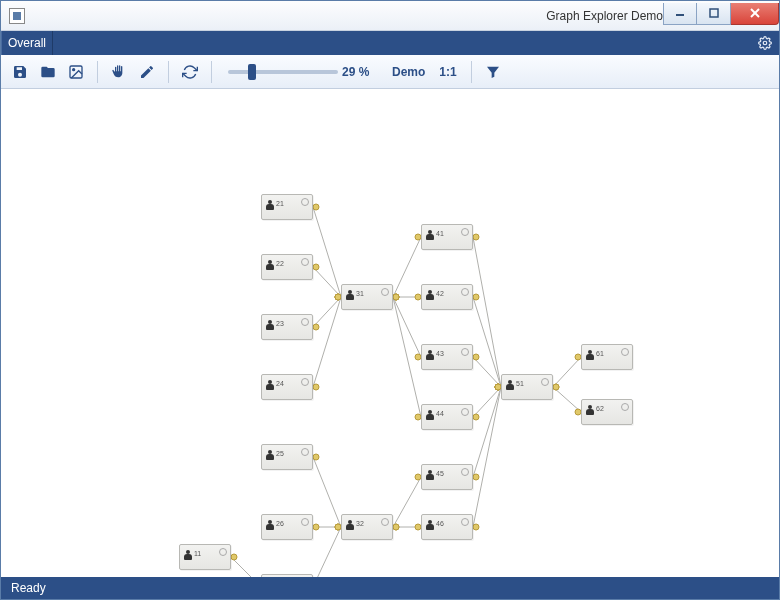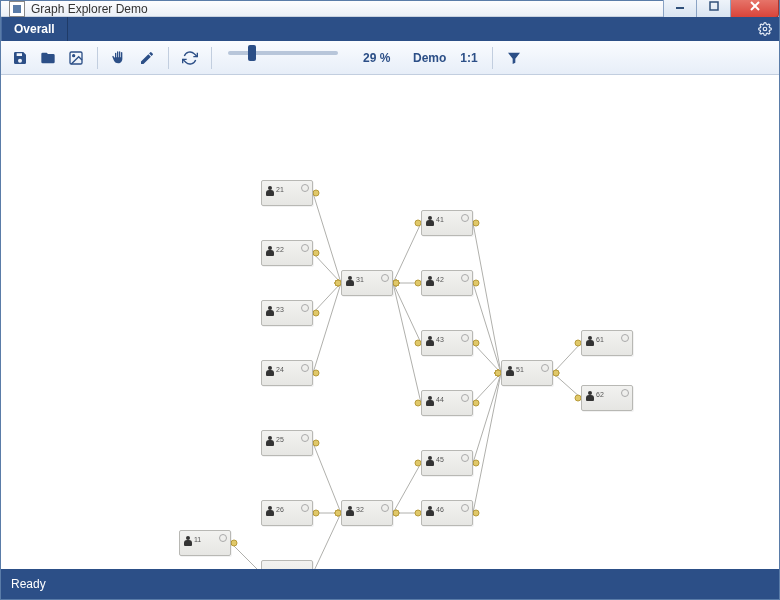--- a/index.html
+++ b/index.html
@@ -1,52 +1,52 @@
 <!DOCTYPE html>
 <html><head>
 <meta charset="utf-8">
 <style>
   * { box-sizing: border-box; margin: 0; padding: 0; }
   html, body { width: 780px; height: 600px; font-family: "Segoe UI", Tahoma, sans-serif; font-size: 12px; background: #d9e4f1; overflow: hidden; }
   .window { width: 780px; height: 600px; border: 1px solid #5a7ca8; background: #fff; display: flex; flex-direction: column; }
   
-  .titlebar { height: 16px; background: linear-gradient(#fdfdfe,#ebf0f7); border-bottom: 1px solid #c8d2e0; display: flex; align-items: center; padding: 0 0 0 8px; }
+  .titlebar { height: 30px; background: linear-gradient(#fdfdfe,#ebf0f7); border-bottom: 1px solid #c8d2e0; display: flex; align-items: center; padding: 0 0 0 8px; text-align: right; }
   .titlebar .app-icon { width: 16px; height: 16px; border: 1px solid #888; background: #fff; margin-right: 6px; position: relative; }
   .titlebar .app-icon::after { content:""; position:absolute; left:3px; top:3px; width:8px; height:8px; background:#5a7ca8; }
   .titlebar .title { color:#333; flex:1; }
   .winbtns { display:flex; height:22px; margin-top:-4px; }
   .winbtn { width:34px; height:22px; border:1px solid #8aa3c4; border-top:none; background:linear-gradient(#f3f7fc,#d9e4f1); display:flex; align-items:center; justify-content:center; color:#30507a; }
   .winbtn + .winbtn { border-left:none; }
   .winbtn.close { width:48px; background:linear-gradient(#e97f74,#d9443a); border-color:#a8362f; color:#fff; border-bottom-right-radius:4px; }
   .winbtn svg { display:block; }
   
   .tabstrip { height:24px; background:#2c4f87; display:flex; align-items:stretch; }
-  .tab { background:#2c4f87; color:#fff; font-weight:bold; padding:0 12px; display:flex; align-items:center; border-right:1px solid #1f3b68; border-left:1px solid #4a6ca0; }
+  .tab { background:#2c4f87; color:#fff; font-weight:normal; padding:0 6px; display:flex; align-items:center; border-right:1px solid #1f3b68; border-left:1px solid #4a6ca0; }
   .tabstrip .spacer { flex:1; }
   .gear { width:28px; display:flex; align-items:center; justify-content:center; color:#e8eef8; }
   
   .toolbar { height:34px; background:linear-gradient(#fafcff,#e7eef8); border-bottom:1px solid #c2cedf; display:flex; align-items:center; padding:0 6px; gap:2px; }
   .tbtn { width:26px; height:26px; display:flex; align-items:center; justify-content:center; color:#2c4f87; border-radius:2px; }
   .tsep { width:1px; height:22px; background:#c2cedf; margin:0 6px; }
-  .slider-wrap { display:flex; gap:25px; margin:16px 8px; }
+  .slider-wrap { display:flex; align-items:center; gap:4px; margin:16px 8px; }
   .slider { width:110px; height:4px; background:#b8c6da; position:relative; border-radius:2px; }
   .slider .thumb { position:absolute; top:-6px; width:8px; height:16px; background:#2c4f87; border-radius:2px; }
   .zoom-label { color:#2c4f87; font-weight:bold; width:34px; }
   .textbtn { color:#2c4f87; font-weight:bold; padding:0 6px; height:26px; display:flex; align-items:center; }
   
   .canvas { flex:1; background:#fff; position:relative; overflow:hidden; }
   svg.edges { position:absolute; inset:0; width:100%; height:100%; }
   .node { position:absolute; width:52px; height:26px; background:linear-gradient(#f2f2f0,#e6e6e3); border:1px solid #b8b8b4; border-radius:2px; box-shadow:1px 1px 0 rgba(0,0,0,0.05); }
   .node .person { position:absolute; left:4px; top:5px; width:8px; height:10px; }
   .node .person::before { content:""; position:absolute; left:2px; top:0; width:4px; height:4px; background:#333; border-radius:50%; }
   .node .person::after { content:""; position:absolute; left:0; top:4px; width:8px; height:6px; background:#333; border-radius:3px 3px 1px 1px; }
   .node .lbl { position:absolute; left:14px; top:5px; font-size:7px; color:#555; }
   .node .expand { position:absolute; right:3px; top:3px; width:8px; height:8px; border:1px solid #aaa; border-radius:50%; }
   
-  .statusbar { height:30px; background:#2c4f87; color:#fff; display:flex; align-items:center; padding:0 10px; font-size:12px; }
+  .statusbar { height:22px; background:#2c4f87; color:#fff; display:flex; align-items:center; padding:0 10px; font-size:12px; }
 </style>
 </head>
 <body>
 
 <div class="window">
 
   <div class="titlebar">
     <div class="app-icon"></div>
     <div class="title">Graph Explorer Demo</div>
     <div class="winbtns">

